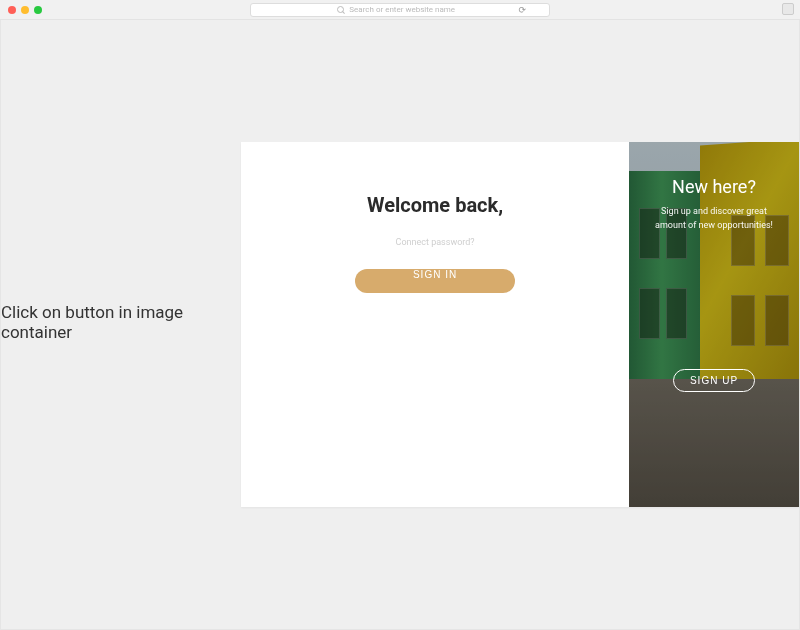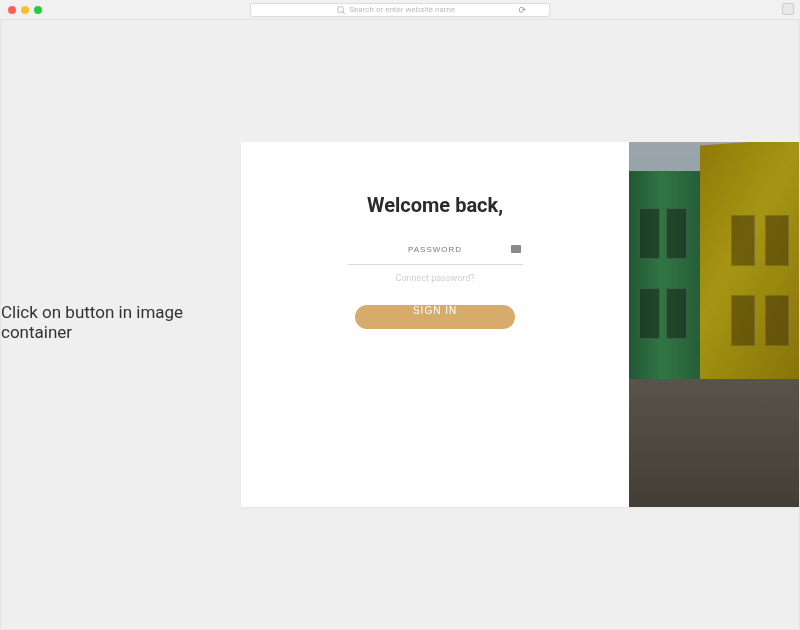--- a/index.html
+++ b/index.html
@@ -216,24 +216,20 @@
 
 <div class="page">
   <div class="instruction">Click on button in image container</div>
 
   <div class="card">
 
     <div class="left-panel">
       <div class="welcome-title">Welcome back,</div>
 
 
-      <div class="pw-wrap">
-        <input class="field password-field" type="password" placeholder="PASSWORD" style="">
-        <span class="pw-icon"></span>
-      </div>
 
       <div class="forgot">Connect password?</div>
 
       <button class="btn btn-primary">
         <span>SIGN IN</span>
       </button>
 
     </div>
 
     <div class="right-panel">
@@ -245,16 +241,26 @@
           <div class="win g2"></div>
           <div class="win g3"></div>
           <div class="win g4"></div>
         <div class="win y1"></div>
           <div class="win y2"></div>
           <div class="win y3"></div>
           <div class="win y4"></div>
         <div class="walk"></div>
       </div>
       <div class="overlay"></div>
+      <div class="right-content">
+        <div class="new-title">New here?</div>
+        <div class="new-sub">
+          <span>Sign up and discover great</span><br>
+          <span>amount of new opportunities!</span>
+        </div>
+        <button class="signup-btn">
+          <span>SIGN UP</span>
+        </button>
+      </div>
     </div>
 
   </div>
 </div>
 
 </body></html>

